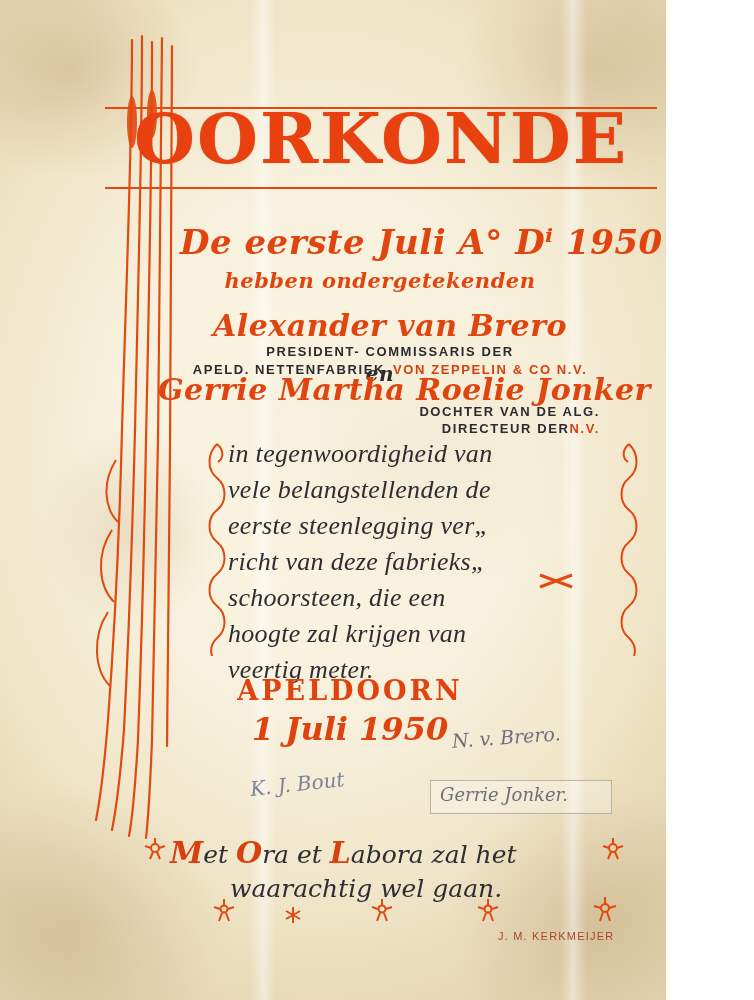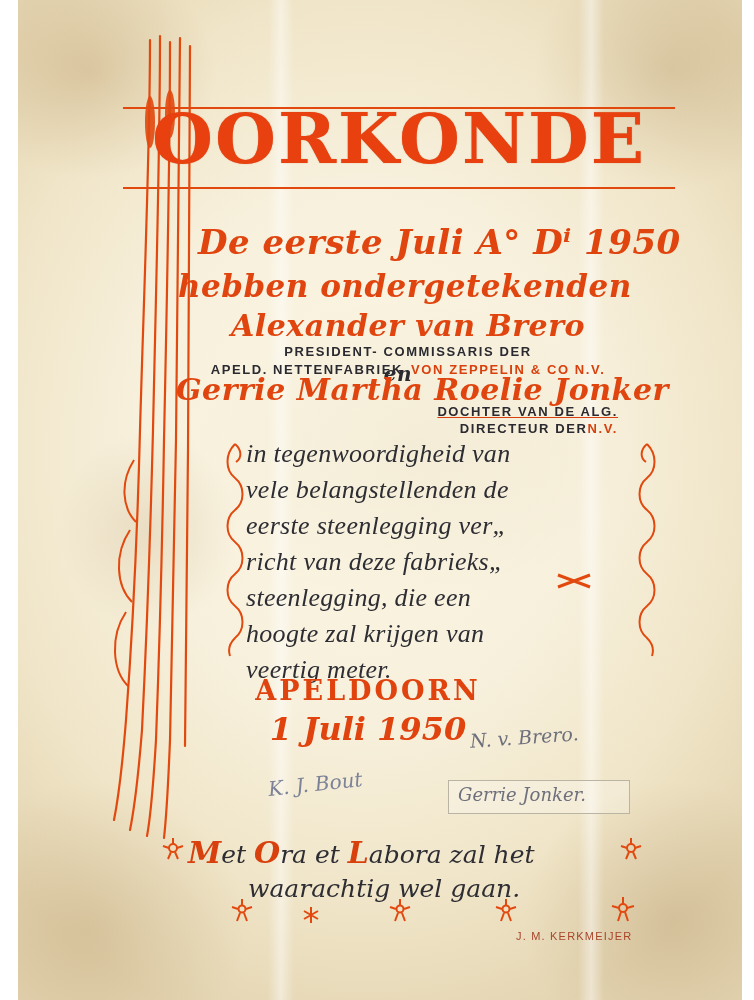--- a/index.html
+++ b/index.html
@@ -2,27 +2,26 @@
 <html><head>
 <meta charset="utf-8">
 <style>
   html, body {
     margin: 0;
     padding: 0;
     background: #ffffff;
   }
   #page {
     position: relative;
-    width: 724px;
+    width: 666px;
     height: 1000px;
     overflow: hidden;
     background:
       radial-gradient(ellipse 70% 60% at 48% 45%, #fbf6e4 0%, #f7f0dc 45%, #f0e5c8 75%, #e4d5b2 100%);
     font-family: "Liberation Serif", serif;
-    margin-left: 18px;
   }
   
   .paper-stain {
     position: absolute;
     border-radius: 50%;
     pointer-events: none;
   }
   .s1 { left: -60px; top: -40px; width: 260px; height: 220px;
         background: radial-gradient(ellipse at center, rgba(176,140,84,0.30) 0%, rgba(176,140,84,0.0) 70%); }
   .s2 { right: -70px; top: -50px; width: 280px; height: 240px;
@@ -220,42 +219,42 @@
       </g>
     </svg>
     <div class="title-word">OORKONDE</div>
   </div>
 
   <div class="block" style="left:180px; top:222px; width:420px;">
     <div class="line-hand" style="font-size:34px;">De eerste Juli A° Dⁱ 1950</div>
   </div>
 
   <div class="block" style="left:160px; top:268px; width:440px;">
-    <div class="line-hand" style="font-size:31px;">hebben ondergetekenden</div>
+    <div class="line-hand" style="font-size:21px;">hebben ondergetekenden</div>
   </div>
 
   <div class="block" style="left:170px; top:308px; width:440px;text-align:center;">
     <div class="line-hand" style="font-size:30px;">Alexander van Brero</div>
   </div>
   <div class="block" style="left:200px; top:344px; width:380px;">
     <div class="line-caps ink-dark" style="font-size:13px;">PRESIDENT- COMMISSARIS  DER</div>
   </div>
   <div style="position:absolute; left:210px; top:362px; width:360px; display:flex; justify-content:center; gap:8px;">
     <span class="line-caps ink-dark" style="font-size:13px;">APELD. NETTENFABRIEK</span>
     <span class="line-caps ink-red" style="font-size:13px;">VON ZEPPELIN &amp; CO  N.V.</span>
   </div>
 
   <div class="block" style="left:330px; top:362px; width:100px;">
     <div class="line-hand ink-dark" style="font-size:20px;">en</div>
   </div>
 
   <div class="block" style="left:158px; top:372px; width:460px;">
     <div class="line-hand" style="font-size:30px;">Gerrie Martha  Roelie Jonker</div>
   </div>
-  <div class="block" style="left:240px; top:404px; width:360px; text-align:right;text-decoration:underline;">
+  <div class="block" style="left:240px; top:404px; width:360px; text-align:right;">
     <div class="line-caps ink-dark" style="font-size:13px;">DOCHTER  VAN  DE  ALG.</div>
   </div>
   <div style="position:absolute; left:240px; top:421px; width:360px; display:flex; justify-content:flex-end; ">
     <span class="line-caps ink-dark" style="font-size:13px;">DIRECTEUR DER</span>
     <span class="line-caps ink-red" style="font-size:13px;">N.V.</span>
   </div>
 
   <svg class="side-orn" style="left:204px; top:440px;" viewBox="0 0 26 220">
     <g fill="none" stroke="#e2490f" stroke-width="2">
       <path d="M13 4 C 3 14, 3 30, 13 38 C 23 46, 23 62, 13 70 C 3 78, 3 94, 13 102
@@ -271,21 +270,21 @@
                C 19 204, 20 210, 18 216"></path>
       <path d="M13 4 C 6 10, 6 18, 12 22"></path>
     </g>
   </svg>
 
   <div class="body-para">
     <div class="body-line">in tegenwoordigheid van</div>
     <div class="body-line">vele belangstellenden de</div>
     <div class="body-line">eerste steenlegging ver„</div>
     <div class="body-line">richt van deze fabrieks„</div>
-    <div class="body-line">steenlegging, die een</div>
+    <div class="body-line">schoorsteen, die een</div>
     <div class="body-line">hoogte zal krijgen van</div>
     <div class="body-line">veertig meter.</div>
   </div>
 
   <svg style="position:absolute; left:538px; top:572px;" width="36" height="18" viewBox="0 0 36 18">
     <path d="M2 3 L 34 15 M2 15 L 34 3" stroke="#e2490f" stroke-width="3" fill="none"></path>
   </svg>
 
   <div class="place">
     <div class="place-city">APELDOORN</div>

